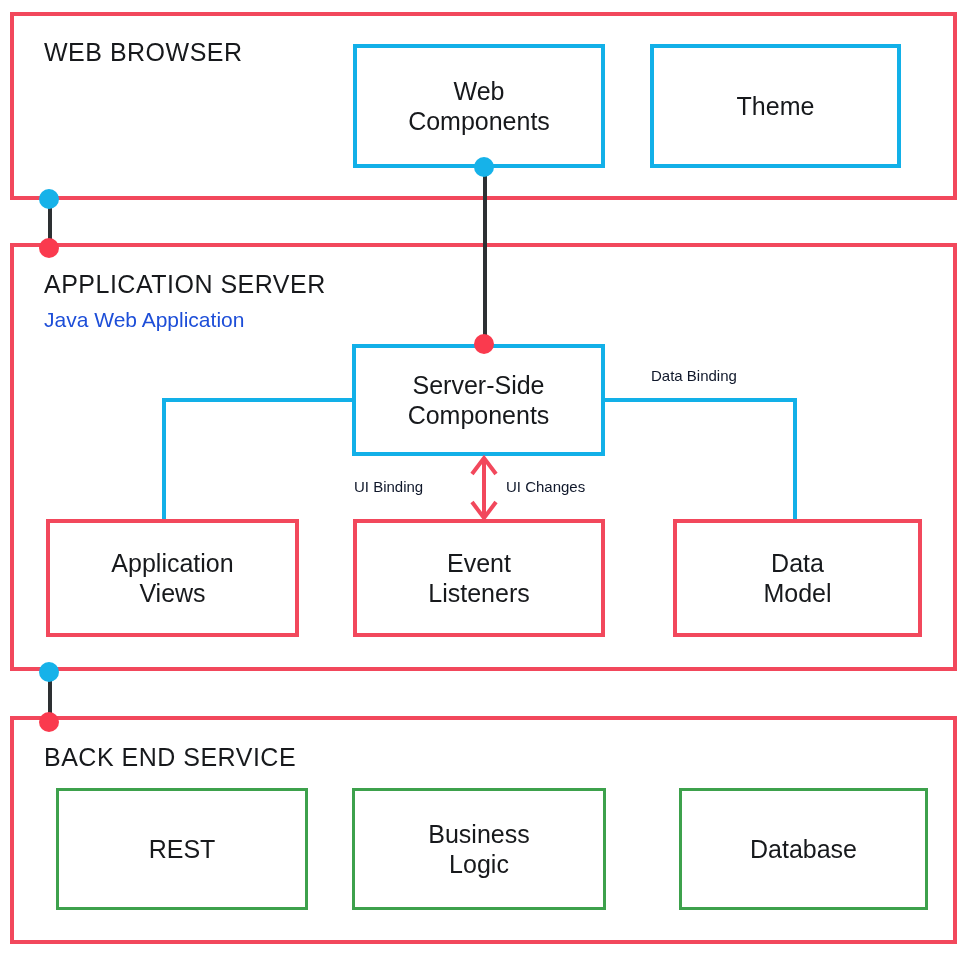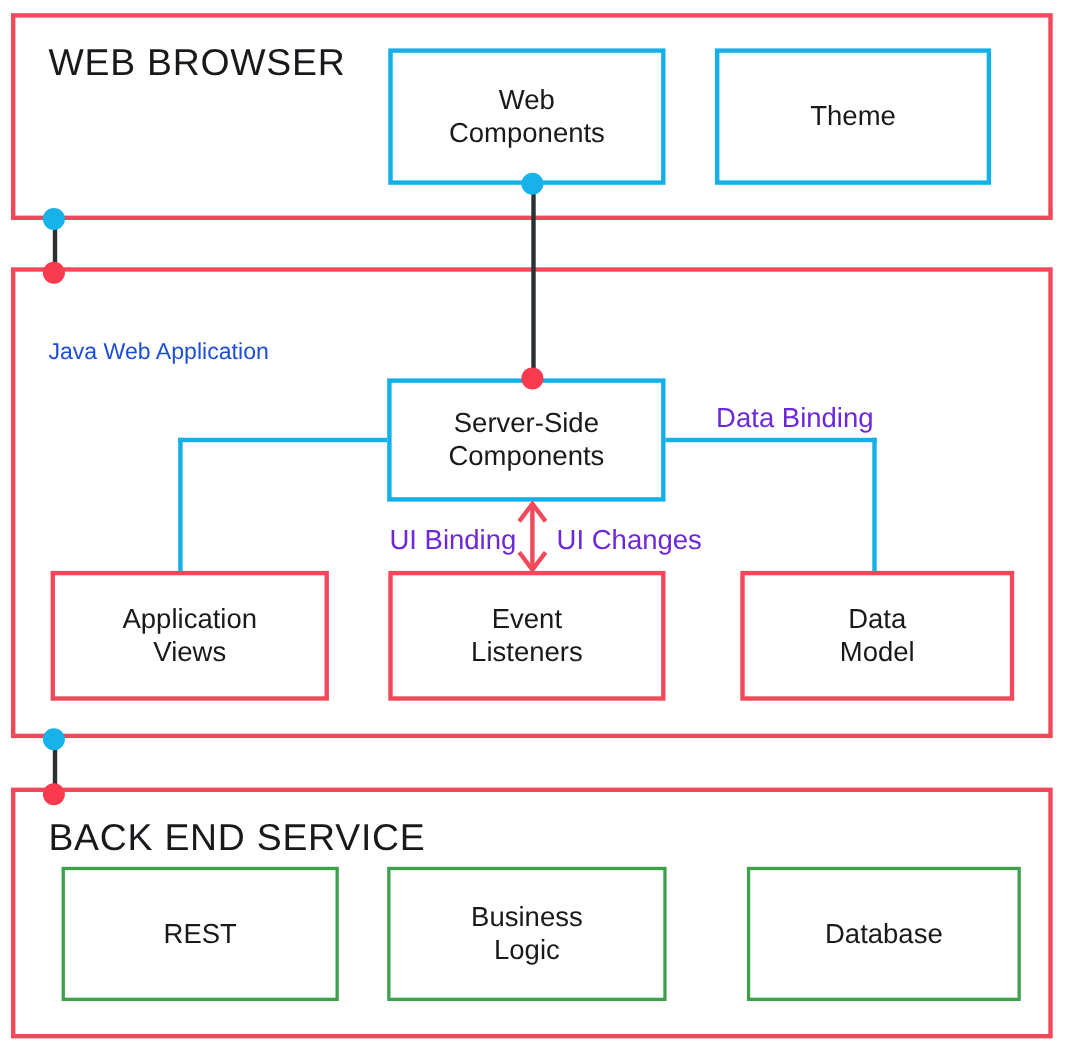--- a/index.html
+++ b/index.html
@@ -32,21 +32,21 @@
   #zone-appserver{ left: 10px;  top: 243px; width: 947px; height: 428px; }
   #zone-backend  { left: 10px;  top: 716px; width: 947px; height: 228px; }
 
   
   .zone-title {
     position: absolute;
     color: #17191c;
     font-weight: 400;
     letter-spacing: 0.02em;
     white-space: nowrap;
-    font-size: 34px;
+    font-size: 25px;
     line-height: 1;
   }
   .zone-subtitle {
     position: absolute;
     color: #1d4ed8;
     font-weight: 400;
     white-space: nowrap;
     font-size: 21px;
     line-height: 1;
   }
@@ -136,22 +136,22 @@
   #elbow-left-h { left: 162px; top: 398px; width: 194px; z-index: 3; }
   #elbow-left-v { left: 162px; top: 398px; height: 125px; z-index: 3; }
 
   
   #elbow-right-h { left: 601px; top: 398px; width: 196px; z-index: 3; }
   #elbow-right-v { left: 793px; top: 398px; height: 125px; z-index: 3; }
 
   
   .edge-label {
     position: absolute;
-    color: #6d28d9;
-    font-size: 25px;
+    color: #0f172a;
+    font-size: 15px;
     line-height: 1;
     white-space: nowrap;
     z-index: 7;
     background: transparent;
   }
   #label-data-binding { left: 651px; top: 368px; }
   #label-ui-events    { left: 354px; top: 479px; }
   #label-ui-changes   { left: 506px; top: 479px; }
 
   
@@ -175,20 +175,21 @@
   <div class="node blue" id="node-web-components">
     <span class="label" data-bind="zones.browser.nodes.0.label">Web
 Components</span>
   </div>
 
   <div class="node blue" id="node-theme">
     <span class="label" data-bind="zones.browser.nodes.1.label">Theme</span>
   </div>
 
   <div class="zone" id="zone-appserver"></div>
+  <div class="zone-title" id="title-appserver" data-bind="zones.appserver.title">APPLICATION SERVER</div>
   <div class="zone-subtitle" id="subtitle-appserver" data-bind="zones.appserver.subtitle">Java Web Application</div>
 
   <div class="hline cyan" id="elbow-left-h"></div>
   <div class="vline cyan" id="elbow-left-v"></div>
   <div class="hline cyan" id="elbow-right-h"></div>
   <div class="vline cyan" id="elbow-right-v"></div>
 
   <div class="node blue" id="node-server-side">
     <span class="label" data-bind="zones.appserver.nodes.0.label">Server-Side
 Components</span>

